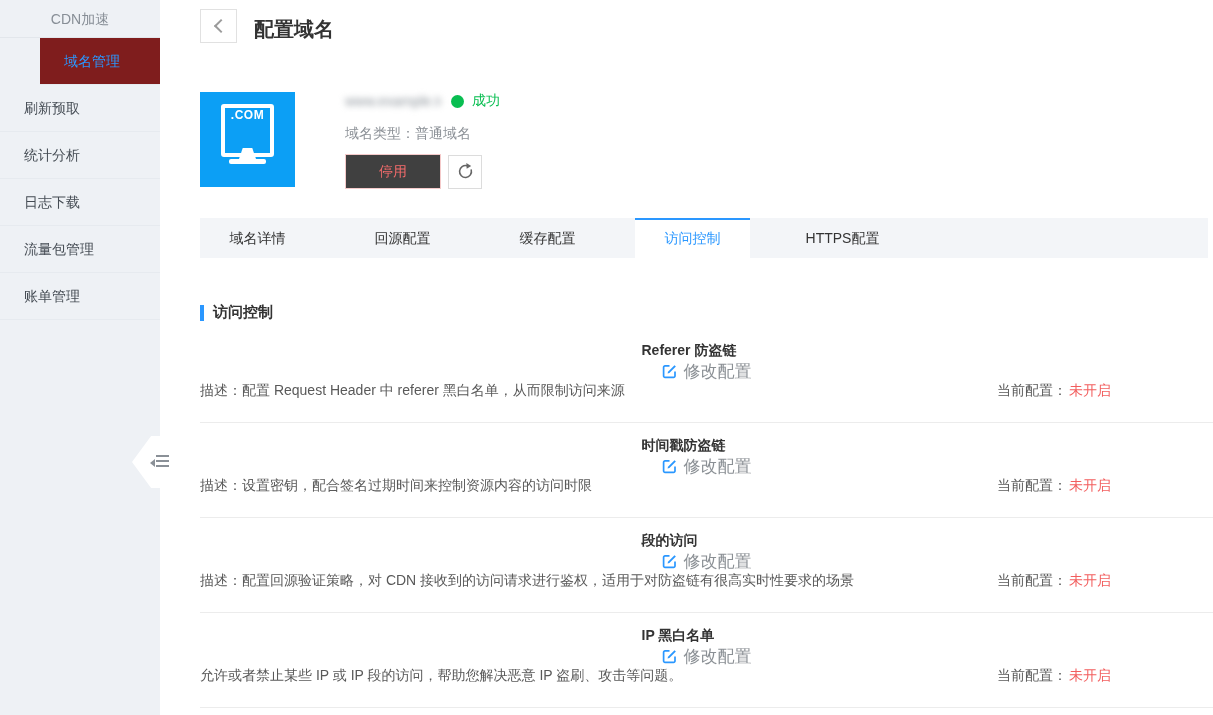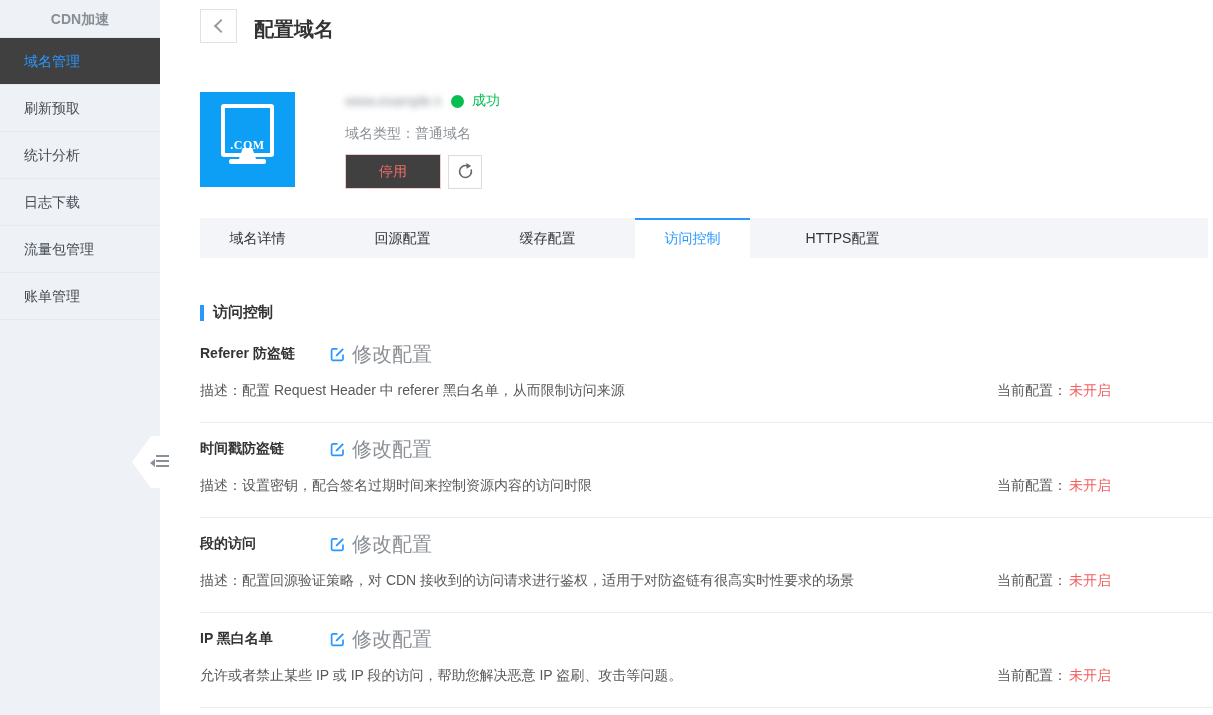--- a/index.html
+++ b/index.html
@@ -2,25 +2,25 @@
 <html><head>
 <meta charset="utf-8">
 <style>
   * { margin:0; padding:0; box-sizing:border-box; }
   html,body { width:1213px; height:715px; }
   body { font-family:"Liberation Sans","DejaVu Sans",sans-serif; background:#fff; }
   #screen { position:relative; width:1213px; height:715px; overflow:hidden; background:#fff; }
 
   
   .sidebar { position:absolute; left:0; top:0; width:160px; height:715px; background:#EEF1F5; }
-  .sb-title { height:38px; line-height:38px; text-align:center; font-size:14px; font-weight:bold;
+  .sb-title { height:38px; line-height:38px; text-align:center; font-size:14px; font-weight:normal;
               color:#878E96; border-bottom:1px solid #E2E6EB; }
   .sb-item { height:47px; line-height:47px; padding-left:24px; font-size:14px; color:#454C54;
              border-bottom:1px solid #E6EAEF; cursor:pointer; }
-  .sb-item.active { background:#404040; color:#2A97FF; border-bottom:1px solid #E6EAEF; }
+  .sb-item.active { background:#7f1d1d; color:#2A97FF; border-bottom:1px solid #E6EAEF;margin-left:40px; }
 
   
   .collapse-handle { position:absolute; left:132px; top:436px; width:53px; height:52px; background:#fff;
                      clip-path:polygon(0 50%, 36% 0, 100% 0, 100% 100%, 36% 100%); cursor:pointer; z-index:5; }
   .collapse-icon { position:absolute; left:24px; top:19px; width:13px; }
   .collapse-icon .bar { width:13px; height:2px; background:#8A9097; margin-bottom:3px; }
   .collapse-icon .tri { position:absolute; left:-6px; top:4px; width:0; height:0;
                         border-right:5px solid #8A9097; border-top:4px solid transparent; border-bottom:4px solid transparent; }
 
   
@@ -30,21 +30,21 @@
   .back-btn { width:37px; height:34px; background:#fff; border:1px solid #E1E1E1; display:flex;
               align-items:center; justify-content:center; cursor:pointer; }
   .chev { width:10px; height:10px; border-left:2px solid #9B9B9B; border-bottom:2px solid #9B9B9B;
           transform:rotate(45deg); margin-left:4px; }
   .page-title { margin-left:17px; font-size:20px; color:#333; }
 
   
   .domain-card { position:absolute; left:40px; top:92px; display:flex; }
   .tile { width:95px; height:95px; background:#0C9FF5; position:relative; flex:none; }
   .screen { position:absolute; left:21px; top:12px; width:53px; height:53px; border:4px solid #fff;
-            border-radius:3px; display:flex; align-items:flex-end; justify-content:center;font-family:Liberation Serif, serif; }
+            border-radius:3px; display:flex; align-items:flex-start; justify-content:center; }
   .screen-label { color:#fff; font-size:12px; font-weight:bold; letter-spacing:.5px; }
   .stand-neck { position:absolute; left:39px; top:56px; width:17px; height:11px; background:#fff;
                 clip-path:polygon(22% 0, 78% 0, 100% 100%, 0 100%); }
   .stand-base { position:absolute; left:29px; top:67px; width:37px; height:5px; background:#fff; border-radius:2px; }
 
   .domain-info { margin-left:50px; padding-top:1px; }
   .d-line1 { display:flex; align-items:center; height:16px; }
   .blur-name { font-size:14px; color:#8E959C; filter:blur(3px); width:96px; overflow:hidden; white-space:nowrap; }
   .status-dot { width:13px; height:13px; border-radius:50%; background:#09BE51; margin-left:10px; flex:none; }
   .status-text { margin-left:8px; font-size:14px; color:#09BE51; }
@@ -62,24 +62,24 @@
   .tab.active { background:#fff; color:#2A97FF; border-top:2px solid #2A97FF; line-height:37px; }
 
   
   .section-head { position:absolute; left:40px; top:303px; display:flex; align-items:center; }
   .section-bar { width:4px; height:16px; background:#2A97FF; flex:none; }
   .section-title { margin-left:9px; font-size:15px; font-weight:bold; color:#333; }
 
   
   .rows { position:absolute; left:40px; top:328px; width:1013px; }
   .crow { padding:14px 0 20px; border-bottom:1px solid #ECECEC; }
-  .crow-head { display:flex; align-items:center; height:24px; }
+  .crow-head { display:flex; align-items:center; height:24px;flex-direction:column; }
   .crow-title { width:130px; font-size:14px; font-weight:bold; color:#333; flex:none; }
   .edit-link { display:flex; align-items:center; cursor:pointer; }
-  .edit-text { margin-left:7px; font-size:20px; color:#8B9095; }
+  .edit-text { margin-left:7px; font-size:17px; color:#8B9095; }
   .crow-desc-line { margin-top:16px; height:20px; display:flex; justify-content:space-between; }
   .crow-desc { font-size:14px; color:#595959; }
   .crow-status { padding-right:102px; font-size:14px; white-space:nowrap; }
   .status-label { color:#595959; }
   .status-value { color:#F25E5E; margin-left:2px; }
 </style>
 </head>
 <body>
 
 <div id="screen">

